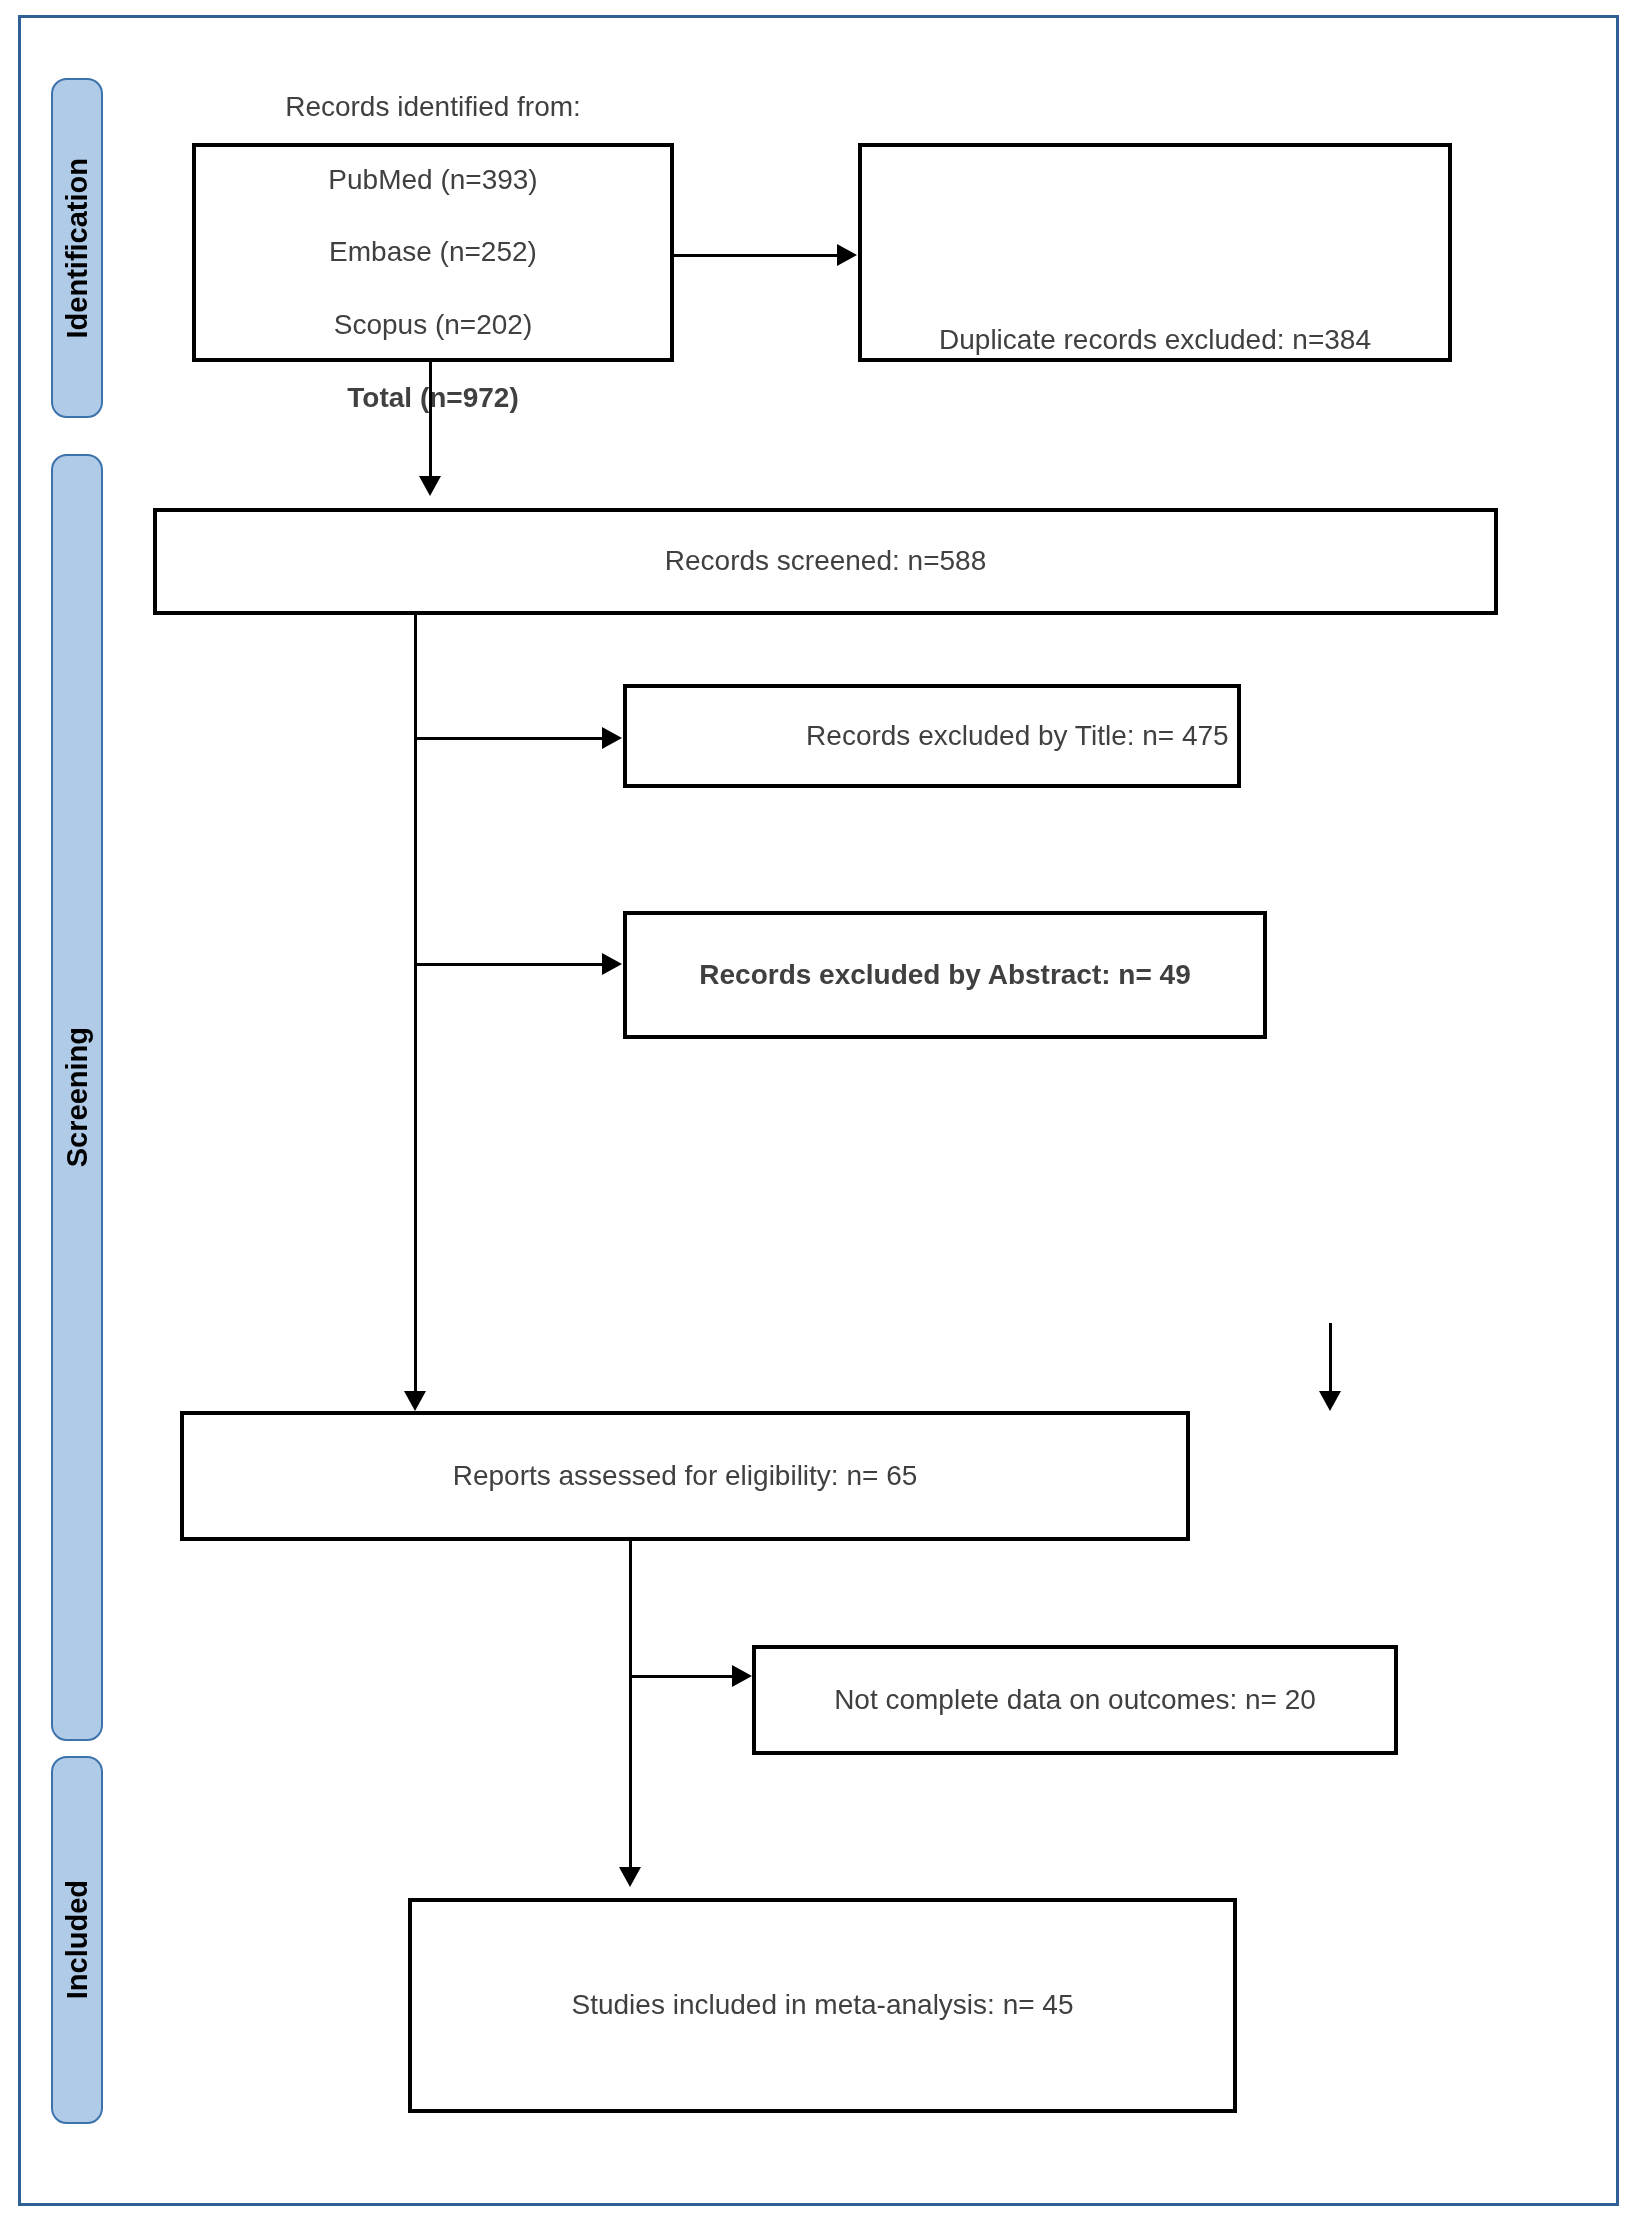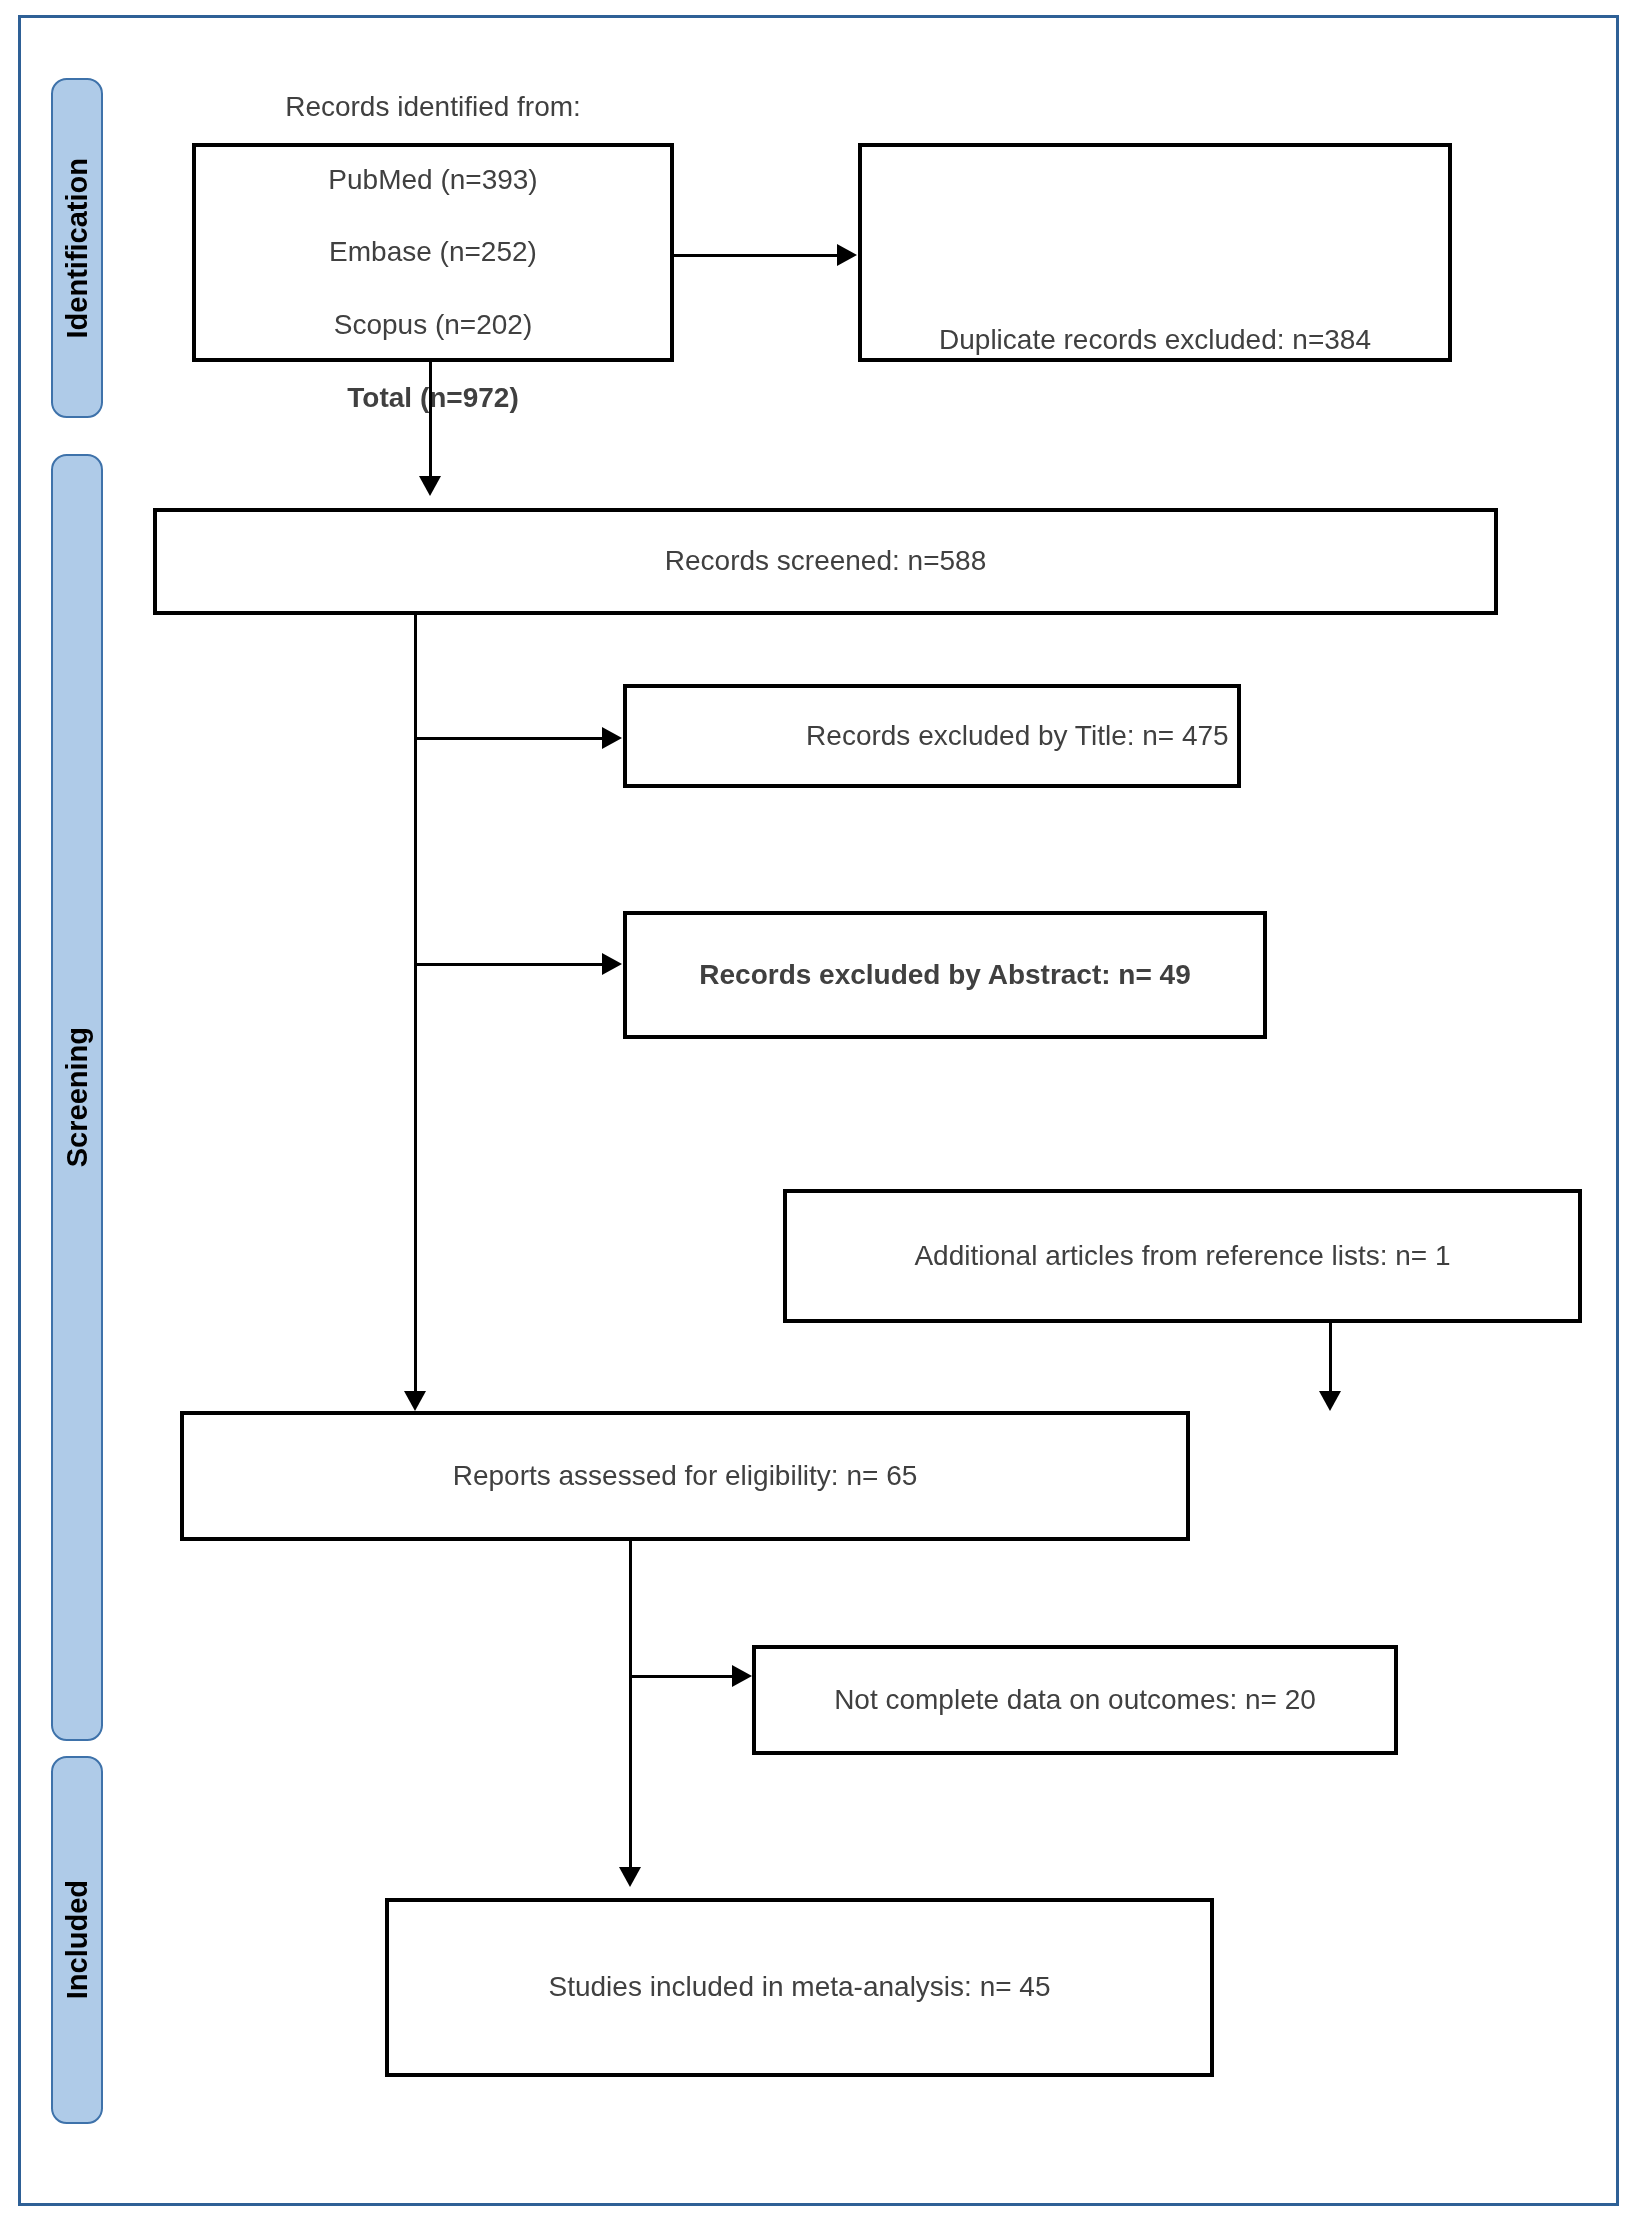--- a/index.html
+++ b/index.html
@@ -149,39 +149,36 @@
     <div class="flow-box-text">Records excluded by Title: n= 475</div>
   </div>
 
   <div class="conn-h" style="left:417px; top:963px; width:185px;"></div>
   <div class="arrow-right" style="left:602px; top:953px;"></div>
 
   <div class="flow-box" style="left:623px; top:911px; width:644px; height:128px;font-weight:bold;">
     <div class="flow-box-text">Records excluded by Abstract: n= 49</div>
   </div>
 
-  <div class="flow-box" style="left:783px; top:1189px; width:799px; height:134px;">
-    <div class="flow-box-text">Additional articles from reference lists: n= 1</div>
-  </div>
 
   <div class="conn-v" style="left:1329px; top:1323px; width:3.2px; height:68px;"></div>
   <div class="arrow-down" style="left:1319px; top:1391px;"></div>
 
   <div class="flow-box" style="left:180px; top:1411px; width:1010px; height:130px;">
     <div class="flow-box-text">Reports assessed for eligibility: n= 65</div>
   </div>
 
   <div class="conn-v" style="left:629px; top:1541px; width:3.2px; height:326px;"></div>
   <div class="arrow-down" style="left:619px; top:1867px;"></div>
 
   <div class="conn-h" style="left:632px; top:1675px; width:100px;"></div>
   <div class="arrow-right" style="left:732px; top:1665px;"></div>
 
   <div class="flow-box" style="left:752px; top:1645px; width:646px; height:110px;">
     <div class="flow-box-text">Not complete data on outcomes: n= 20</div>
   </div>
 
-  <div class="flow-box" style="left:385px; top:1898px; width:829px; height:179px;">
+  <div class="flow-box" style="left:408px; top:1898px; width:829px; height:215px;">
     <div class="flow-box-text">Studies included in meta-analysis: n= 45</div>
   </div>
 
 </div>
 
 
 </body></html>

